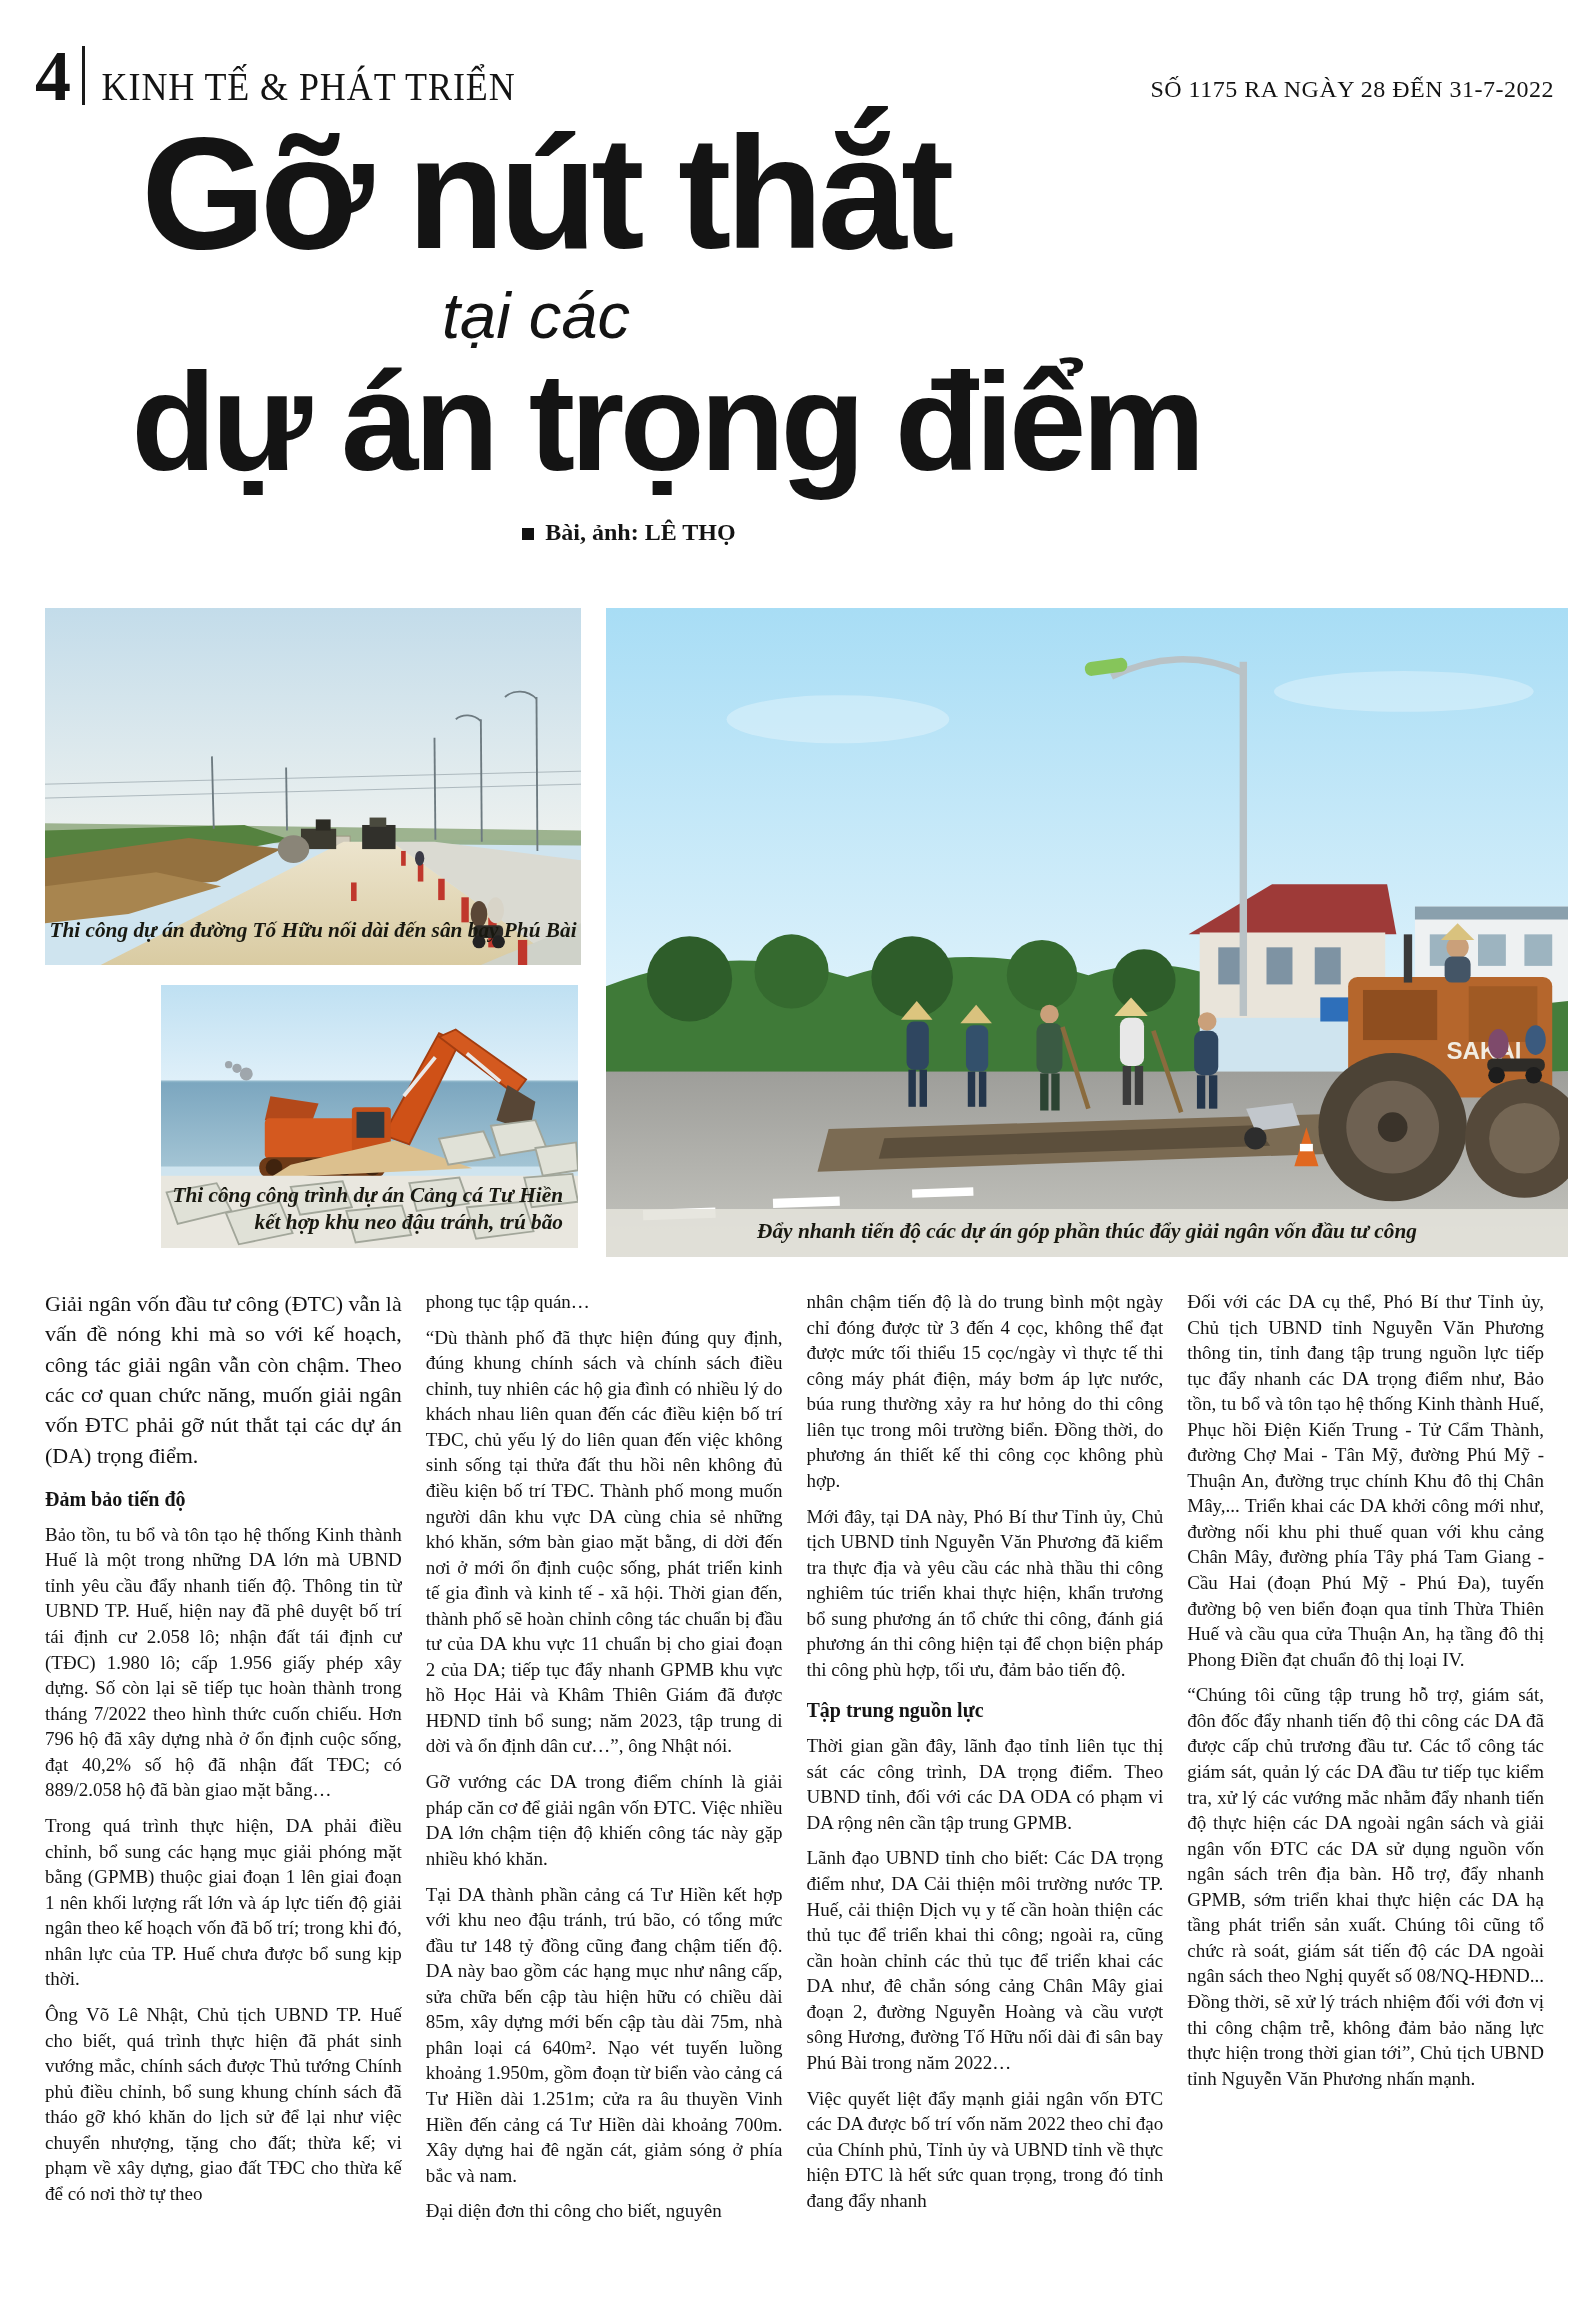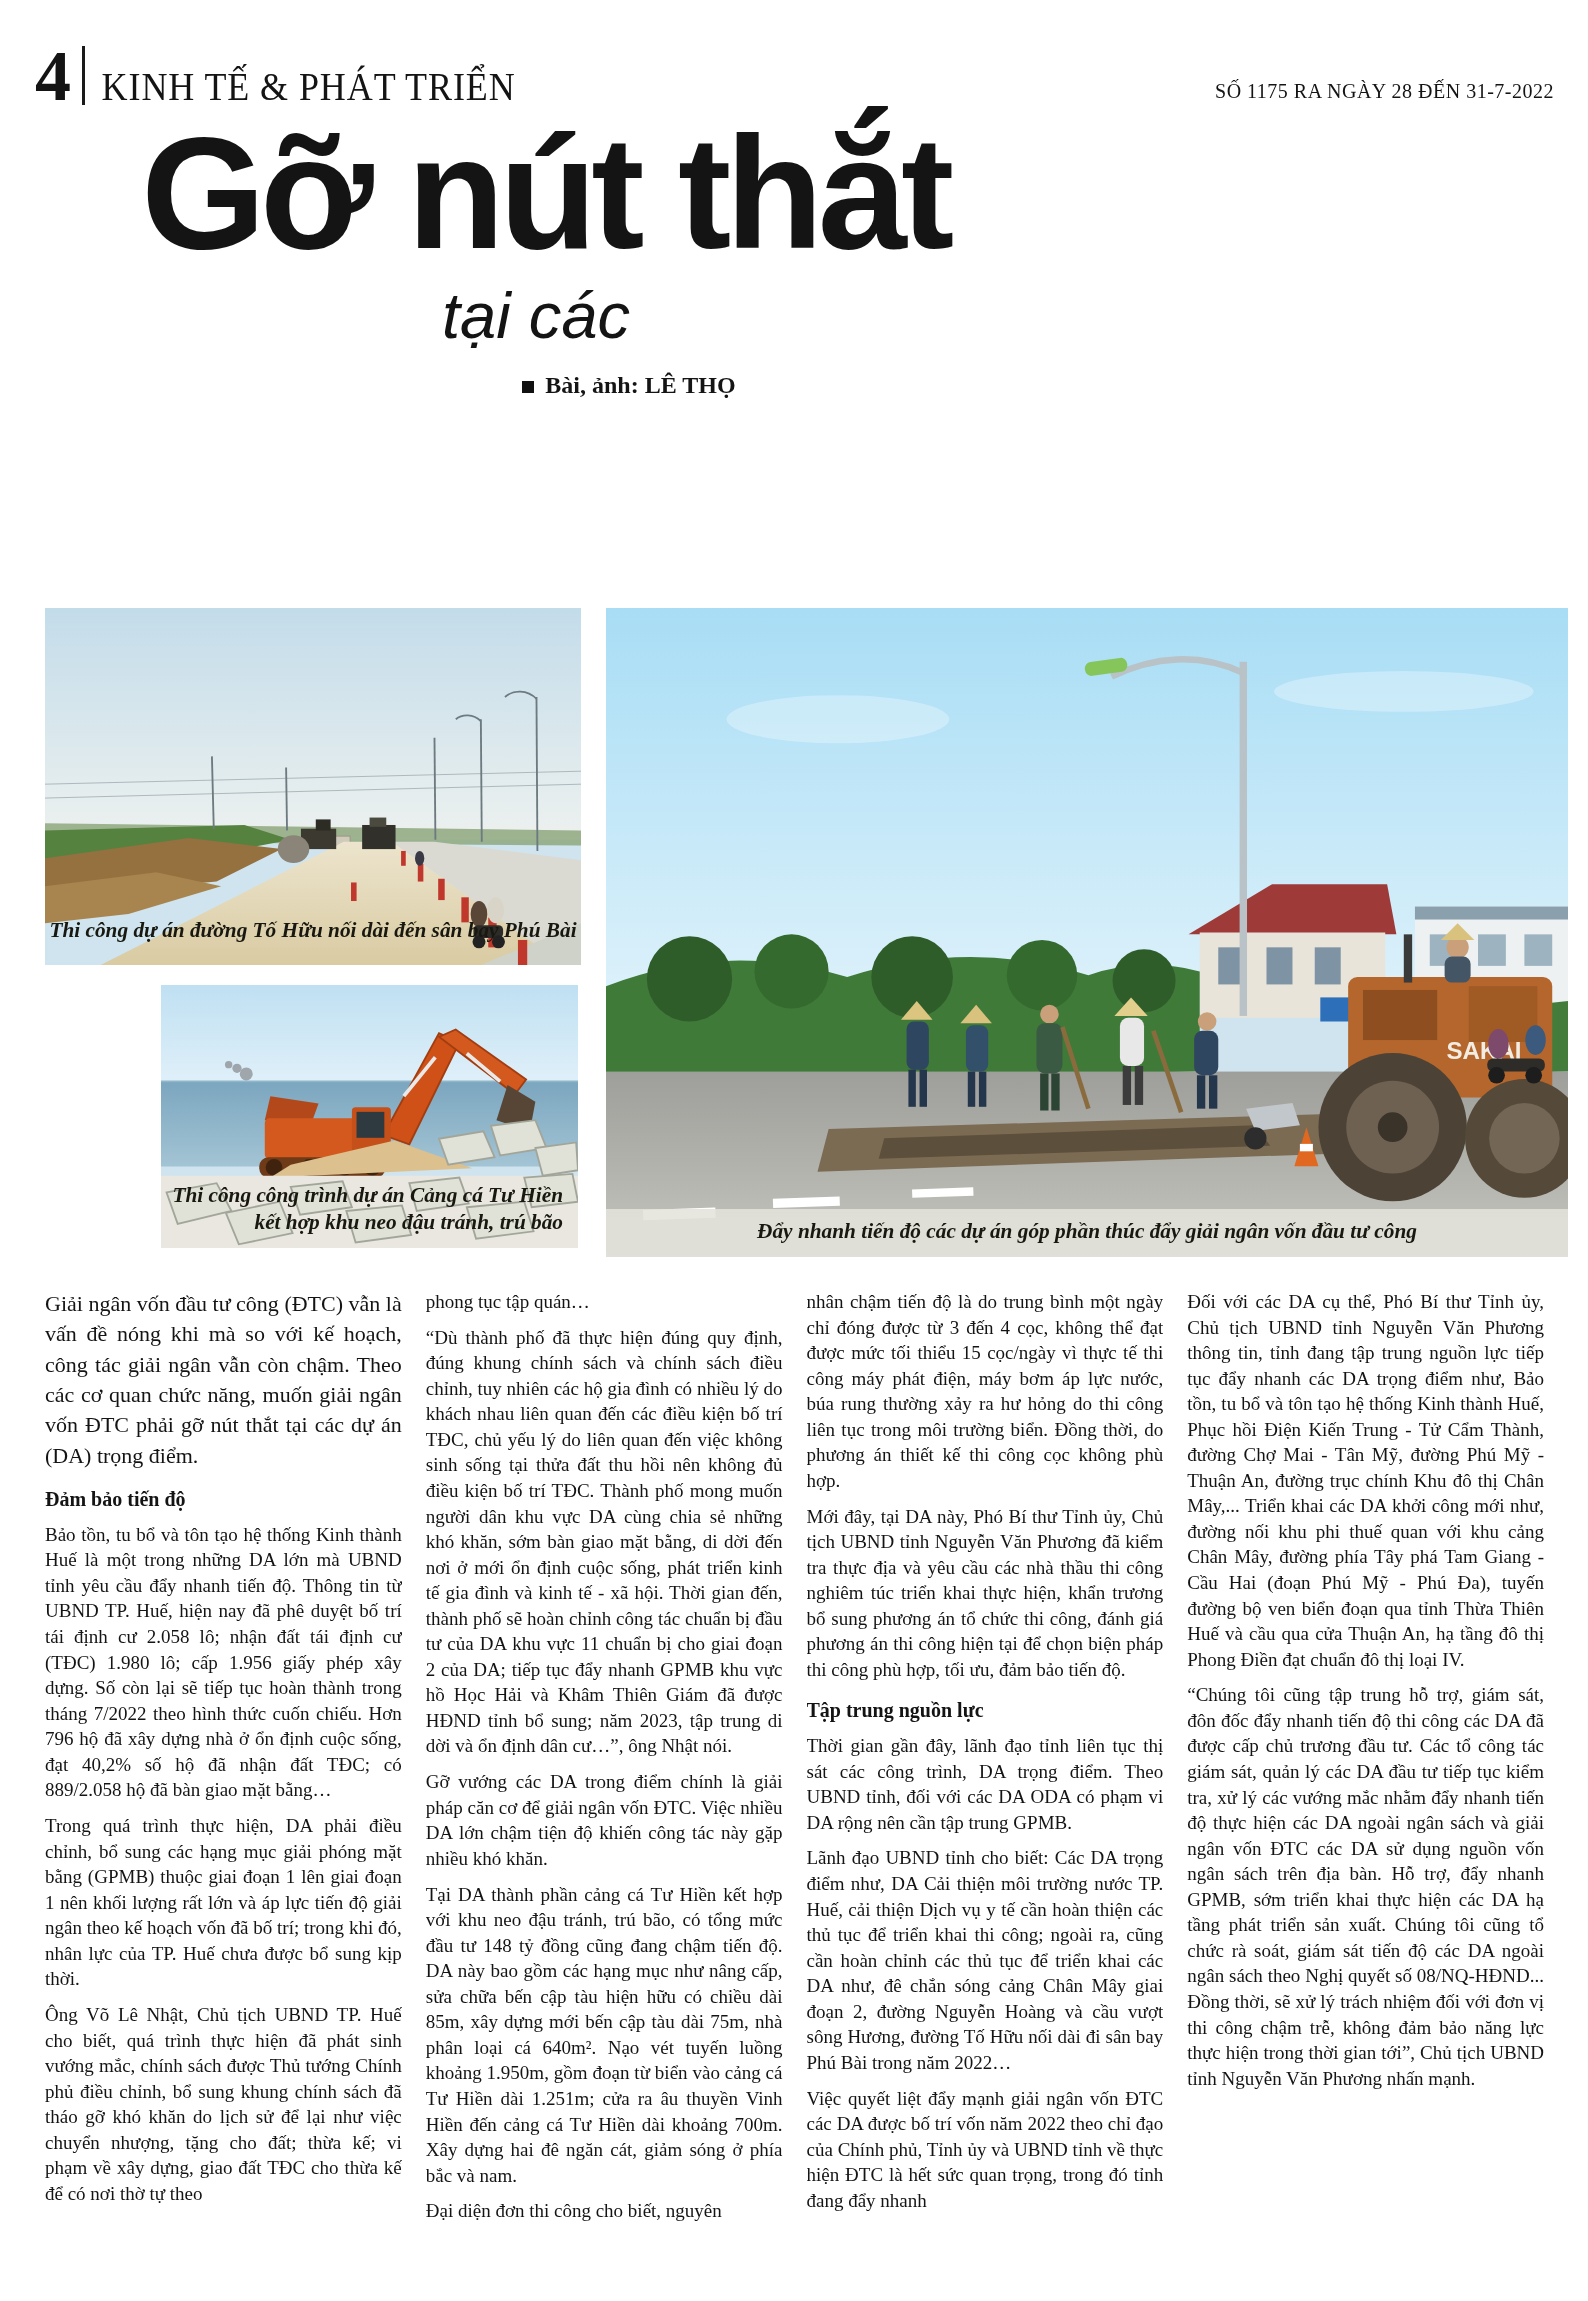--- a/index.html
+++ b/index.html
@@ -4,21 +4,21 @@
 <style>
   html,body{margin:0;padding:0;background:#ffffff;}
   .page{position:relative;width:1589px;height:2301px;background:#fff;overflow:hidden;
         font-family:"Liberation Serif","DejaVu Serif",serif;color:#141414;}
 
   
   .hdr{position:absolute;top:35px;left:35px;right:35px;height:72px;display:flex;align-items:flex-end;}
   .hdr .pgnum{font-size:72px;line-height:.85;font-weight:700;letter-spacing:-1.9px;}
   .hdr .bar{width:2.8px;height:59px;background:#1a1a1a;margin:0 16.7px 1.9px 13px;}
   .hdr .section{font-size:36px;line-height:1;letter-spacing:0.9px;transform:scaleY(1.12);transform-origin:bottom left;}
-  .hdr .issue{margin-left:auto;font-size:20px;line-height:1;padding-bottom:5.6px;letter-spacing:0.5px;}
+  .hdr .issue{margin-left:auto;font-size:24px;line-height:1;padding-bottom:5.6px;letter-spacing:0.5px;}
 
   
   .titleblock{position:absolute;top:109px;left:0;width:1332px;text-align:center;
               font-family:"Liberation Sans","DejaVu Sans",sans-serif;}
   .t1{font-size:160px;line-height:1.05;font-weight:700;letter-spacing:-5.6px;transform:translateX(-121px);}
   .t2{font-size:65px;line-height:1.0;font-style:italic;font-weight:500;margin-top:5.6px;transform:translateX(-130px);}
   .t3{font-size:139px;line-height:1.05;font-weight:700;letter-spacing:-4.6px;margin-top:1.9px;}
   .byline{margin-top:24px;font-family:"Liberation Serif","DejaVu Serif",serif;font-size:24px;font-weight:700;
           transform:translateX(-37px);}
   .byline .sq{display:inline-block;width:12px;height:12px;background:#111;margin-right:11px;}
@@ -50,20 +50,21 @@
   <div class="hdr">
     <div class="pgnum">4</div>
     <div class="bar"></div>
     <div class="section">KINH TẾ &amp; PHÁT TRIỂN</div>
     <div class="issue">SỐ 1175 RA NGÀY 28 ĐẾN 31-7-2022</div>
   </div>
 
   <div class="titleblock">
     <div class="t1">Gỡ nút thắt</div>
     <div class="t2">tại các</div>
+    <div class="t3">dự án trọng điểm</div>
     <div class="byline">
       <span class="sq"></span><span>Bài, ảnh: LÊ THỌ</span>
     </div>
   </div>
 
   <div class="photo" id="photo-excavator">
     <svg viewBox="0 0 450 284" preserveAspectRatio="none">
       <defs>
         <linearGradient id="sky2" x1="0" y1="0" x2="0" y2="1">
           <stop offset="0" stop-color="#bfe0f2"></stop>

